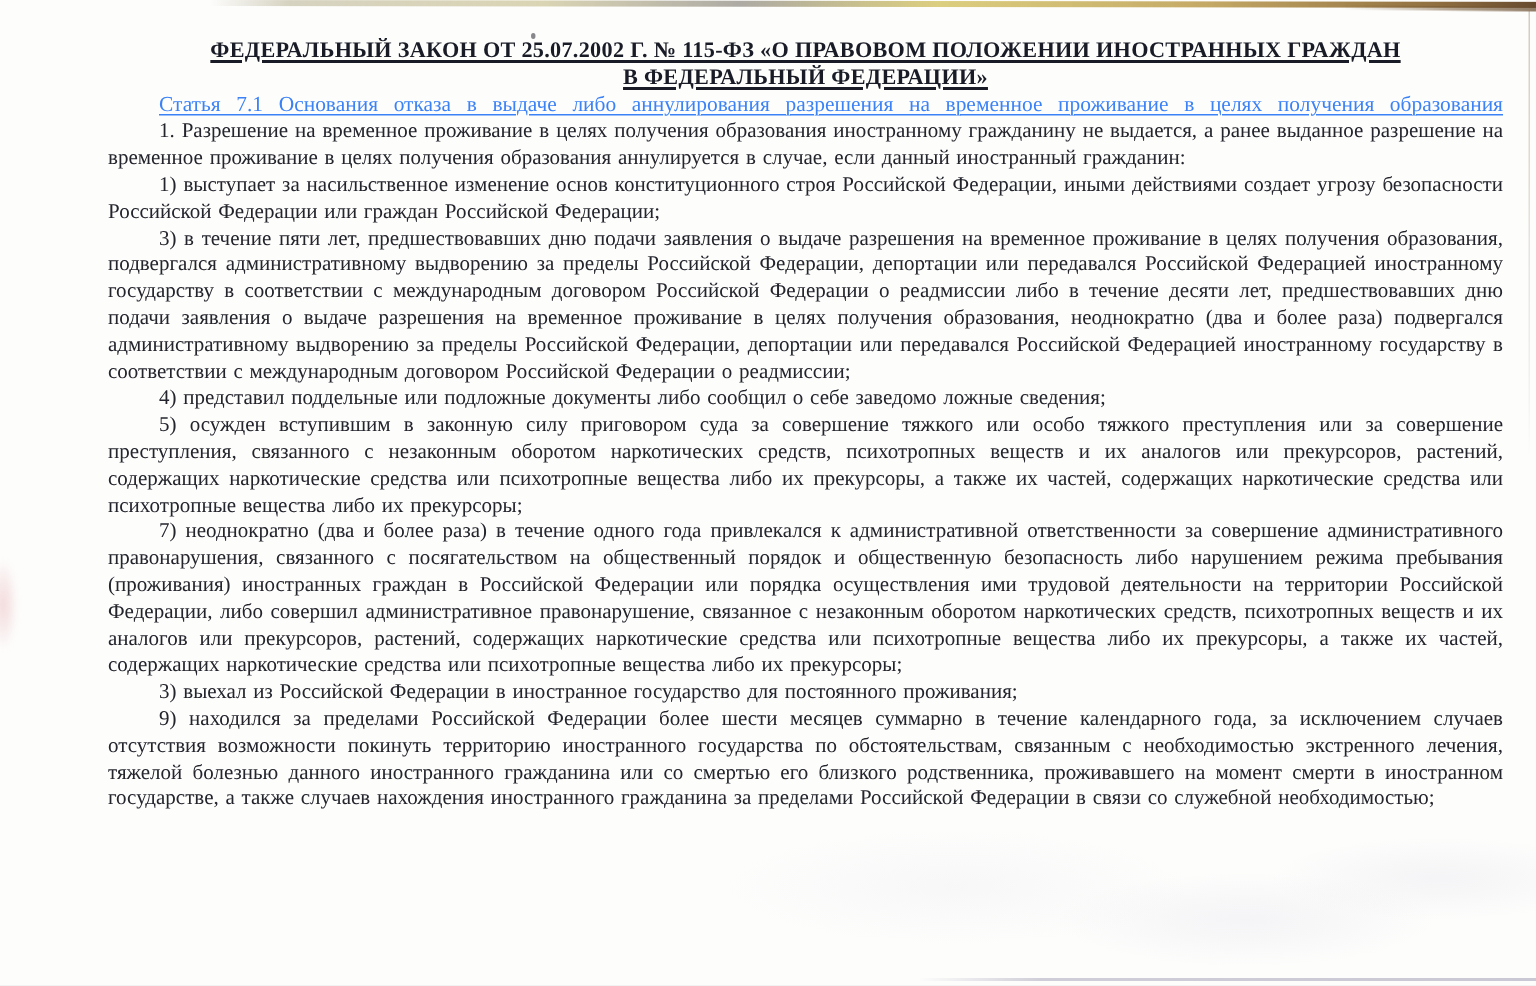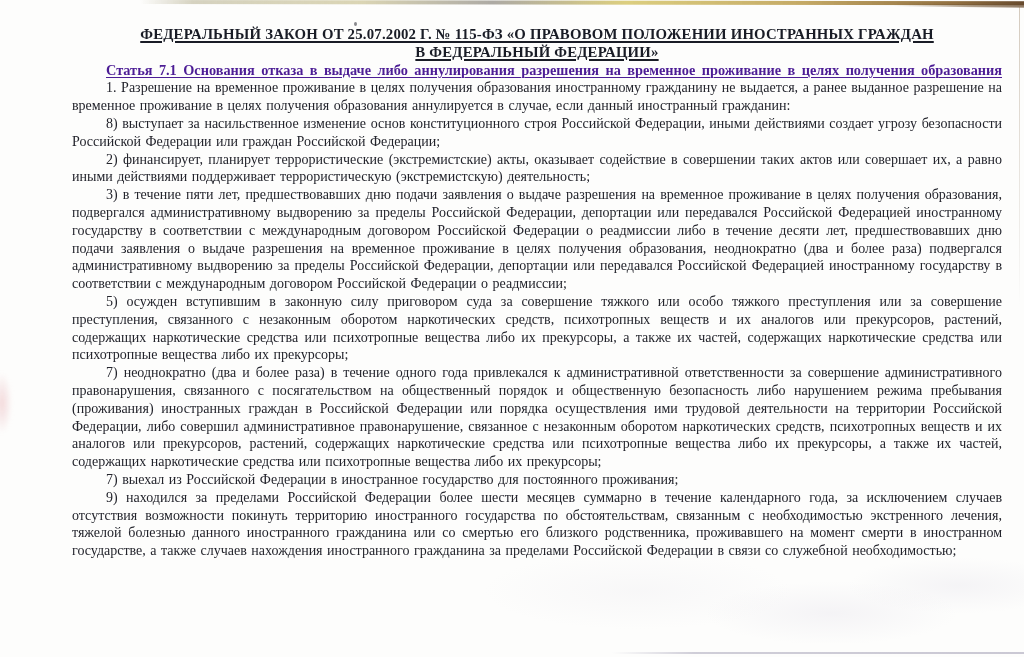--- a/index.html
+++ b/index.html
@@ -69,22 +69,22 @@
   }
   .title-line {
     text-align: center;
     font-weight: bold;
     color: #191c26;
     font-size: 14.8px;
     letter-spacing: 0.2px;
   }
   .title-line span { text-decoration: underline; text-decoration-thickness: 1.5px; text-underline-offset: 2px; }
   .heading {
-    font-weight: bold;
-    color: #4c1d95;
+    font-weight: normal;
+    color: #3b82f6;
     text-indent: 34px;
     text-align: justify;
     text-align-last: justify;
     text-decoration: underline;
     text-decoration-thickness: 1.4px;
     text-underline-offset: 2px;
     font-size: 14.3px;
   }
   .doc p {
     margin: 0;
@@ -106,22 +106,22 @@
   <div class="bottom-noise"></div>
   <div class="bottom-line"></div>
 
   <div class="doc">
     <div class="title-line"><span>ФЕДЕРАЛЬНЫЙ ЗАКОН ОТ 25.07.2002 Г. № 115-ФЗ «О ПРАВОВОМ ПОЛОЖЕНИИ ИНОСТРАННЫХ ГРАЖДАН</span></div>
     <div class="title-line"><span>В ФЕДЕРАЛЬНЫЙ ФЕДЕРАЦИИ»</span></div>
 
     <div class="heading">Статья 7.1 Основания отказа в выдаче либо аннулирования разрешения на временное проживание в целях получения образования</div>
 
     <p>1. Разрешение на временное проживание в целях получения образования иностранному гражданину не выдается, а ранее выданное разрешение на временное проживание в целях получения образования аннулируется в случае, если данный иностранный гражданин:</p>
-    <p>8) выступает за насильственное изменение основ конституционного строя Российской Федерации, иными действиями создает угрозу безопасности Российской Федерации или граждан Российской Федерации;</p>
-    <p>2) финансирует, планирует террористические (экстремистские) акты, оказывает содействие в совершении таких актов или совершает их, а равно иными действиями поддерживает террористическую (экстремистскую) деятельность;</p>
+    <p>1) выступает за насильственное изменение основ конституционного строя Российской Федерации, иными действиями создает угрозу безопасности Российской Федерации или граждан Российской Федерации;</p>
     <p>3) в течение пяти лет, предшествовавших дню подачи заявления о выдаче разрешения на временное проживание в целях получения образования, подвергался административному выдворению за пределы Российской Федерации, депортации или передавался Российской Федерацией иностранному государству в соответствии с международным договором Российской Федерации о реадмиссии либо в течение десяти лет, предшествовавших дню подачи заявления о выдаче разрешения на временное проживание в целях получения образования, неоднократно (два и более раза) подвергался административному выдворению за пределы Российской Федерации, депортации или передавался Российской Федерацией иностранному государству в соответствии с международным договором Российской Федерации о реадмиссии;</p>
+    <p>4) представил поддельные или подложные документы либо сообщил о себе заведомо ложные сведения;</p>
     <p>5) осужден вступившим в законную силу приговором суда за совершение тяжкого или особо тяжкого преступления или за совершение преступления, связанного с незаконным оборотом наркотических средств, психотропных веществ и их аналогов или прекурсоров, растений, содержащих наркотические средства или психотропные вещества либо их прекурсоры, а также их частей, содержащих наркотические средства или психотропные вещества либо их прекурсоры;</p>
     <p>7) неоднократно (два и более раза) в течение одного года привлекался к административной ответственности за совершение административного правонарушения, связанного с посягательством на общественный порядок и общественную безопасность либо нарушением режима пребывания (проживания) иностранных граждан в Российской Федерации или порядка осуществления ими трудовой деятельности на территории Российской Федерации, либо совершил административное правонарушение, связанное с незаконным оборотом наркотических средств, психотропных веществ и их аналогов или прекурсоров, растений, содержащих наркотические средства или психотропные вещества либо их прекурсоры, а также их частей, содержащих наркотические средства или психотропные вещества либо их прекурсоры;</p>
-    <p>7) выехал из Российской Федерации в иностранное государство для постоянного проживания;</p>
+    <p>3) выехал из Российской Федерации в иностранное государство для постоянного проживания;</p>
     <p>9) находился за пределами Российской Федерации более шести месяцев суммарно в течение календарного года, за исключением случаев отсутствия возможности покинуть территорию иностранного государства по обстоятельствам, связанным с необходимостью экстренного лечения, тяжелой болезнью данного иностранного гражданина или со смертью его близкого родственника, проживавшего на момент смерти в иностранном государстве, а также случаев нахождения иностранного гражданина за пределами Российской Федерации в связи со служебной необходимостью;</p>
   </div>
 
 </div>
 
 </body></html>

